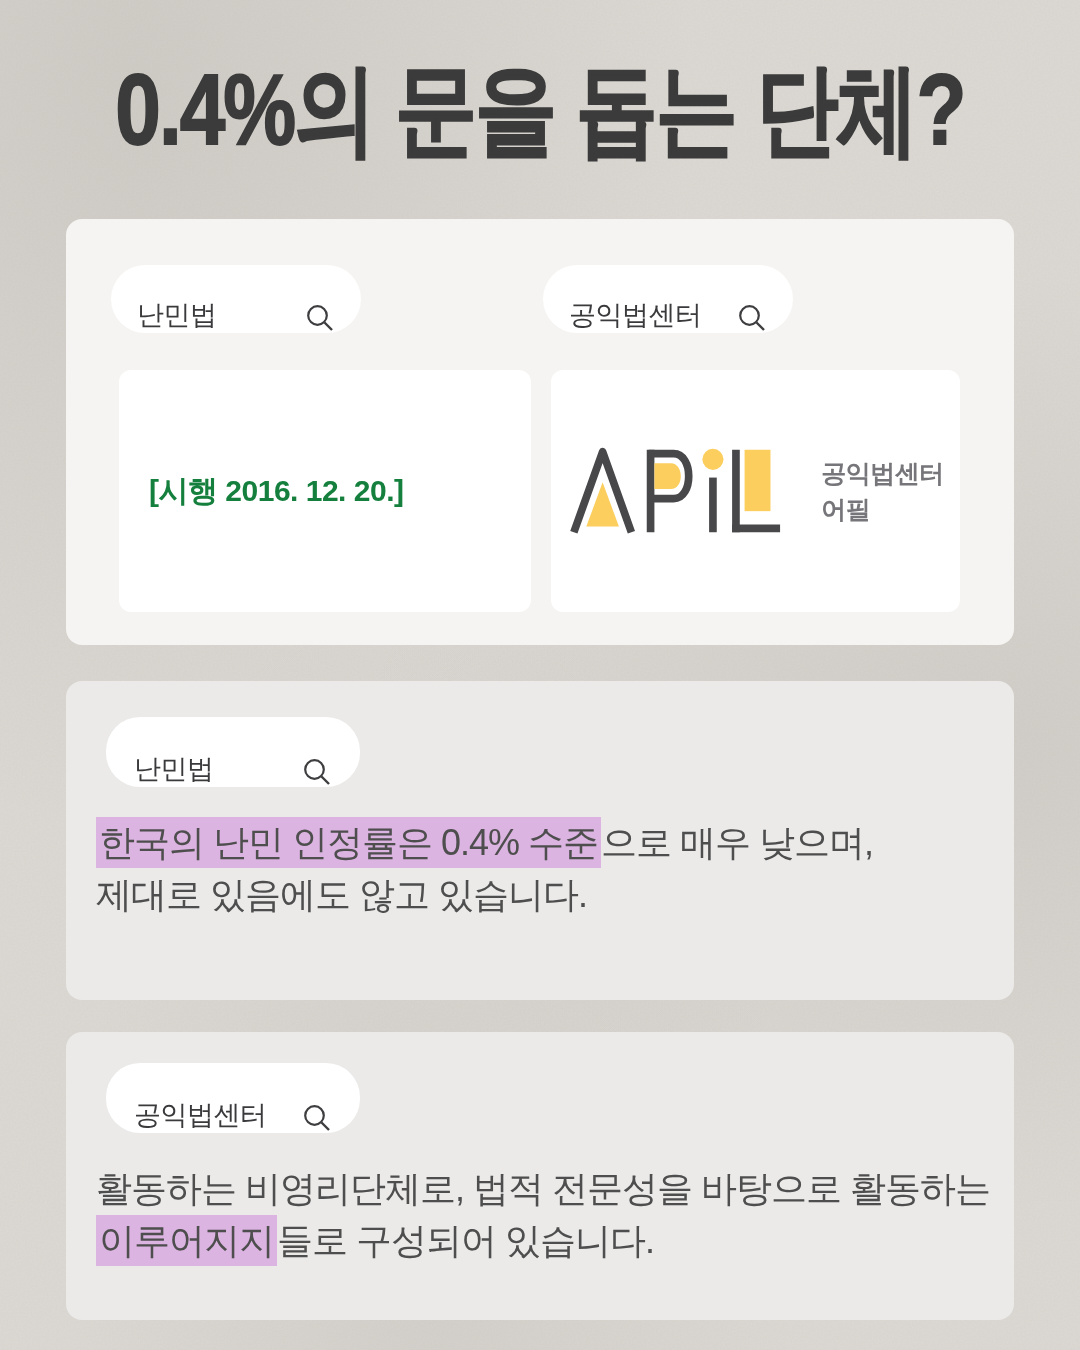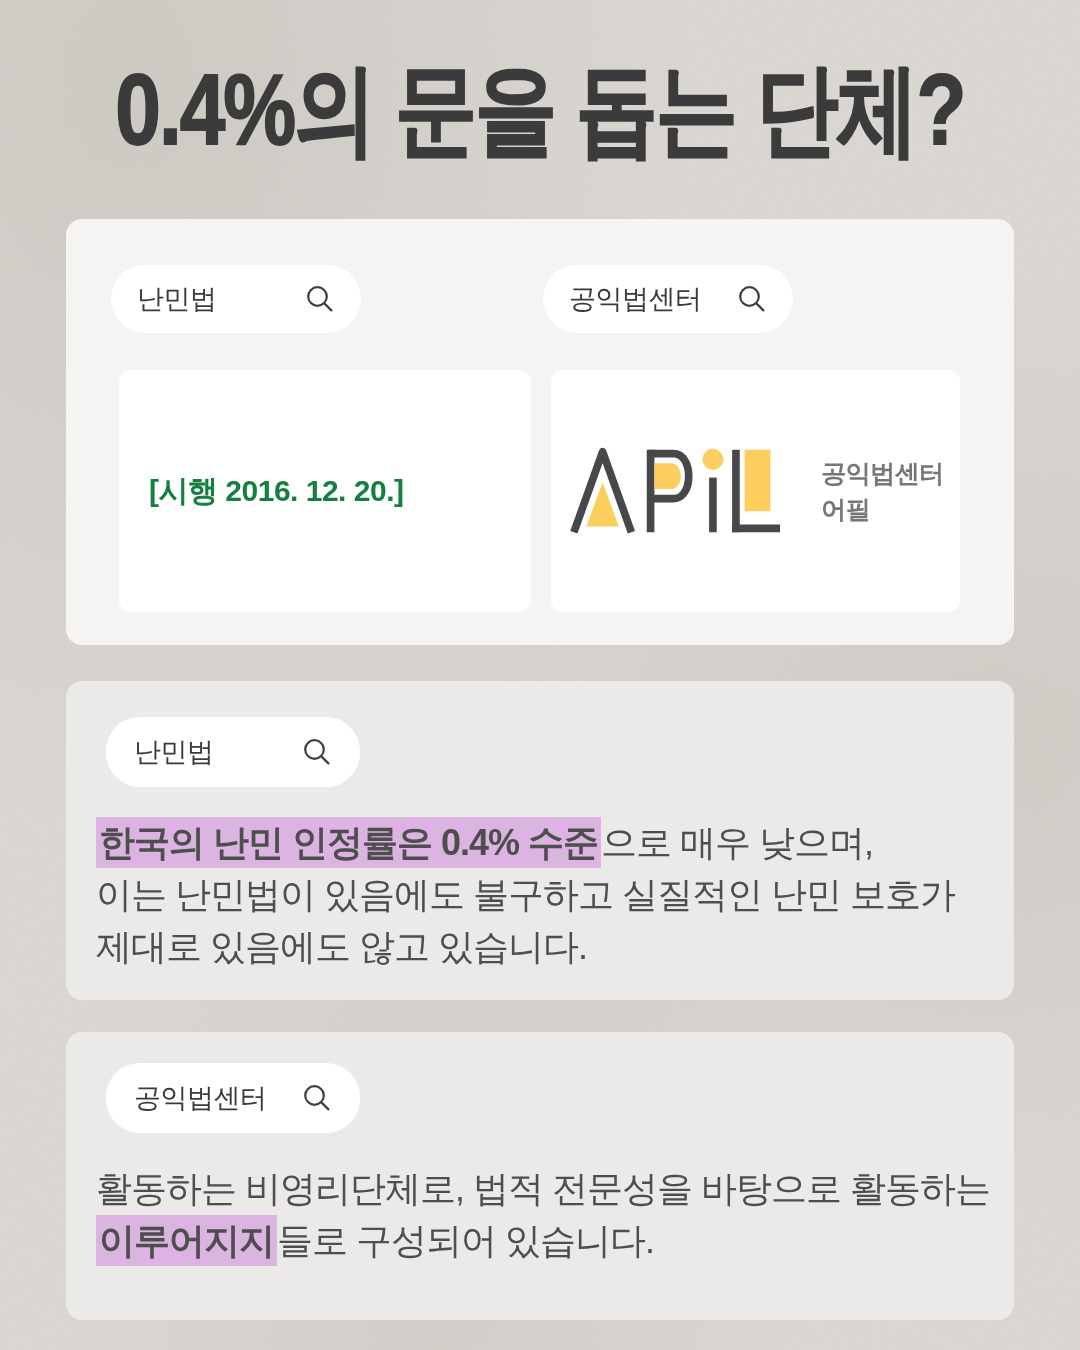--- a/index.html
+++ b/index.html
@@ -27,40 +27,40 @@
   .card-light { top:219px; height:426px; background:#f5f4f2; padding:46px 26px 33px 45px; }
   .card-gray  { background:#ebeae9; }
   .card-refugee { top:681px;  height:319px; padding:36px 30px 0 26px; }
   .card-apil    { top:1032px; height:288px; padding:31px 30px 0 26px; }
 
   .cols { display:grid; grid-template-columns:412px 409px; column-gap:20px; }
   .boxes-row { margin-top:37px; margin-left:8px; }
 
   .pill {
     width:250px; height:68px; background:#ffffff; border-radius:34px;
-    display:flex; align-items:center; justify-content:space-between;
+    display:flex; align-items:flex-end; justify-content:space-between;
     padding:0 26px; cursor:pointer;
   }
   .pill-q { font-size:27px; font-weight:500; color:#3a3a3c; letter-spacing:-0.5px; }
   .pill .mag { flex:0 0 auto; }
 
   .card-gray .pill { width:254px; height:70px; margin-left:14px; padding:0 28px; }
 
   .result-box { background:#ffffff; border-radius:12px; height:242px; }
   .law-box {
     display:flex; flex-direction:column; justify-content:center;
     padding:0 30px; font-size:30px; font-weight:700; color:#15803d;
     line-height:46px; letter-spacing:-0.5px;
   }
   .logo-box { display:flex; align-items:center; justify-content:center; gap:36px; }
   .logo-org { font-size:25px; font-weight:600; color:#76767a; line-height:36px; letter-spacing:-0.5px; }
 
   .para { margin:30px 0 0 4px; font-size:36px; color:#4e4e4e; line-height:52px; letter-spacing:-1px; }
   .para .line { display:block; white-space:nowrap; }
-  mark { background:#dcb4e1; color:inherit; padding:5px 3px;font-weight:bold; }
+  mark { background:#dcb4e1; color:inherit; padding:5px 3px; }
 </style>
 </head>
 <body>
 
 <div class="page">
 
   <svg class="noise" width="1080" height="1350" aria-hidden="true">
     <filter id="grain">
       <feTurbulence type="fractalNoise" baseFrequency="0.55" numOctaves="3" seed="7" stitchTiles="stitch"></feTurbulence>
       <feColorMatrix type="matrix" values="0 0 0 0 0.44  0 0 0 0 0.41  0 0 0 0 0.37  0 0 0 0.12 0"></feColorMatrix>
@@ -125,21 +125,20 @@
   <section class="card card-gray card-refugee">
     <div class="pill">
       <span class="pill-q">난민법</span>
       <svg class="mag" width="30" height="30" viewBox="0 0 30 30">
         <circle cx="12.5" cy="12.5" r="9.3" fill="none" stroke="#3e3e41" stroke-width="2.2"></circle>
         <line x1="19.5" y1="19.5" x2="27" y2="27" stroke="#3e3e41" stroke-width="2.4"></line>
       </svg>
     </div>
     <p class="para">
       <span class="line"><mark>한국의 난민 인정률은 0.4% 수준</mark><span>으로 매우 낮으며,</span></span>
-      <span class="line">이는 난민법이 있음에도 불구하고 실질적인 난민 보호가</span>
       <span class="line">제대로 있음에도 않고 있습니다.</span>
     </p>
   </section>
 
   <section class="card card-gray card-apil">
     <div class="pill">
       <span class="pill-q">공익법센터</span>
       <svg class="mag" width="30" height="30" viewBox="0 0 30 30">
         <circle cx="12.5" cy="12.5" r="9.3" fill="none" stroke="#3e3e41" stroke-width="2.2"></circle>
         <line x1="19.5" y1="19.5" x2="27" y2="27" stroke="#3e3e41" stroke-width="2.4"></line>

